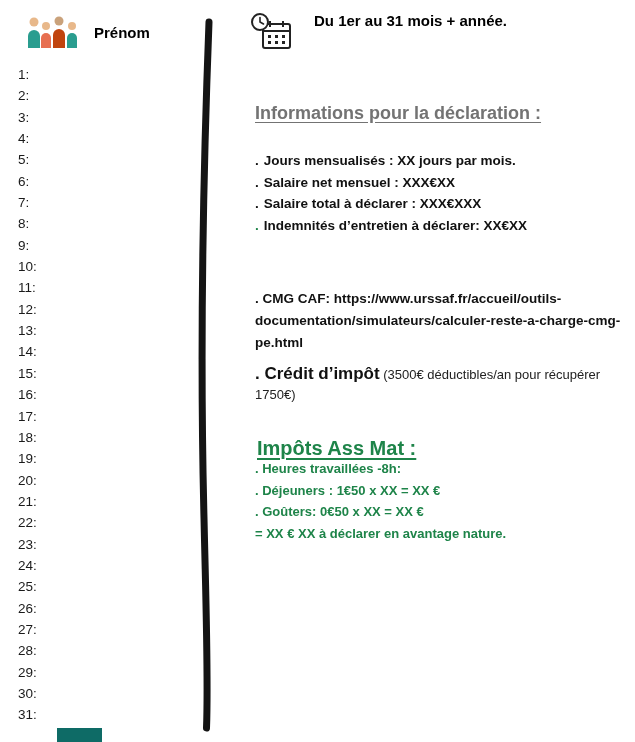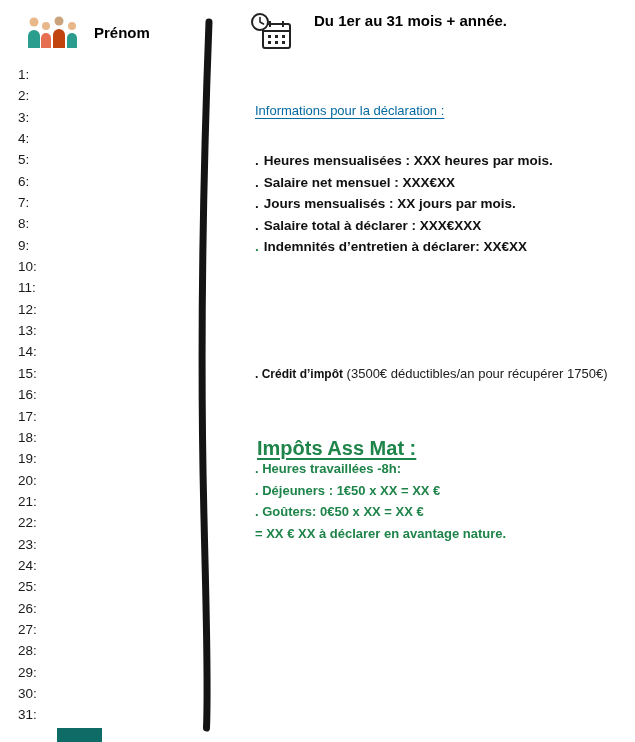--- a/index.html
+++ b/index.html
@@ -12,30 +12,30 @@
   .hdr-left{position:absolute;left:26px;top:14px;display:flex;align-items:center;gap:14px;}
   .hdr-right{position:absolute;left:250px;top:12px;display:flex;align-items:flex-start;gap:20px;}
   .hdr-title{font-size:15px;font-weight:700;color:#000;white-space:nowrap;}
   .icon-box{display:inline-flex;align-items:center;justify-content:center;}
   
   .days{position:absolute;left:18px;top:64px;}
   .day{font-size:13.5px;line-height:21.35px;color:#1a1a1a;}
   
   .divider{position:absolute;left:193px;top:18px;}
   
-  .decl-heading{position:absolute;left:255px;top:103px;font-size:13px;font-weight:400;color:#0369a1;
+  .decl-heading{position:absolute;left:255px;top:103px;font-size:18px;font-weight:700;color:#737373;
     text-decoration:underline;text-underline-offset:3px;}
   .info{position:absolute;left:255px;top:150px;}
   .iline{font-size:13.5px;font-weight:700;line-height:21.5px;color:#111;}
   .iline .dot{margin-right:5px;}
   .iline .dot.green{color:var(--green);}
   .cmg{position:absolute;left:255px;top:288px;width:376px;font-size:13.5px;font-weight:700;
     line-height:22px;color:#111;overflow-wrap:break-word;}
   .credit{position:absolute;left:255px;top:364px;width:376px;font-size:13px;line-height:20px;color:#222;}
-  .credit .b{font-weight:700;font-size:12px;color:#111;}
+  .credit .b{font-weight:700;font-size:17px;color:#111;}
   
   .impots-heading{position:absolute;left:257px;top:437px;font-size:20px;font-weight:700;color:var(--green);
     text-decoration:underline;text-underline-offset:3px;}
   .impots-lines{position:absolute;left:255px;top:458px;}
   .gline{font-size:13px;font-weight:700;color:var(--green);line-height:21.7px;}
   
   .teal-bar{position:absolute;left:57px;top:728px;width:45px;height:14px;background:var(--teal);}
 </style>
 </head>
 <body>
@@ -114,36 +114,34 @@
         <path d="M10 5.5 v4.5 l3.5 2" stroke="#222" stroke-width="1.6" fill="none" stroke-linecap="round"></path>
       </svg>
     </span>
     <span class="hdr-title">Du 1er au 31 mois + année.</span>
   </div>
 
   <div class="decl-heading">Informations pour la déclaration :</div>
 
   <div class="info">
     <div class="iline">
-      <span class="dot">.</span><span>Heures mensualisées : XXX heures par mois.</span>
+      <span class="dot">.</span><span>Jours mensualisés : XX jours par mois.</span>
     </div>
     <div class="iline">
       <span class="dot">.</span><span>Salaire net mensuel : XXX€XX</span>
-    </div>
-    <div class="iline">
-      <span class="dot">.</span><span>Jours mensualisés : XX jours par mois.</span>
     </div>
     <div class="iline">
       <span class="dot">.</span><span>Salaire total à déclarer : XXX€XXX</span>
     </div>
     <div class="iline">
       <span class="dot green">.</span><span>Indemnités d’entretien à déclarer: XX€XX</span>
     </div>
   </div>
 
+  <div class="cmg">. CMG CAF: https://www.urssaf.fr/accueil/outils-documentation/simulateurs/calculer-reste-a-charge-cmg-pe.html</div>
 
   <div class="credit">
     <span class="b">. Crédit d’impôt</span><span> (3500€ déductibles/an pour récupérer 1750€)</span>
   </div>
 
   <div class="impots-heading">Impôts Ass Mat :</div>
   <div class="impots-lines">
 
   <div class="gline">. Heures travaillées -8h:</div>
       <div class="gline">. Déjeuners : 1€50 x XX = XX €</div>

